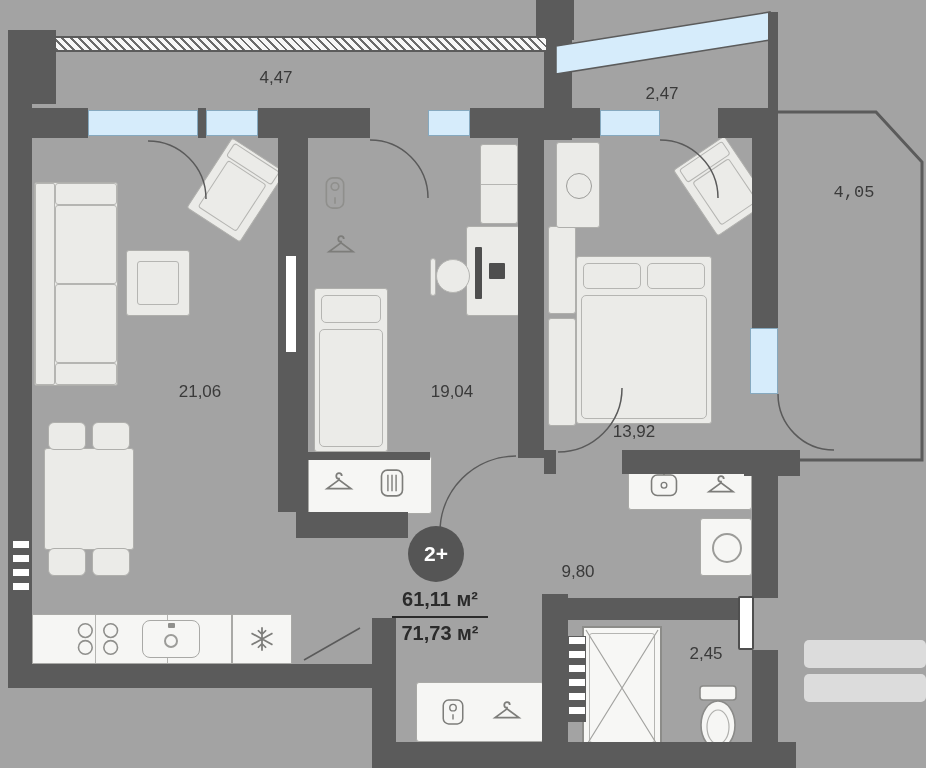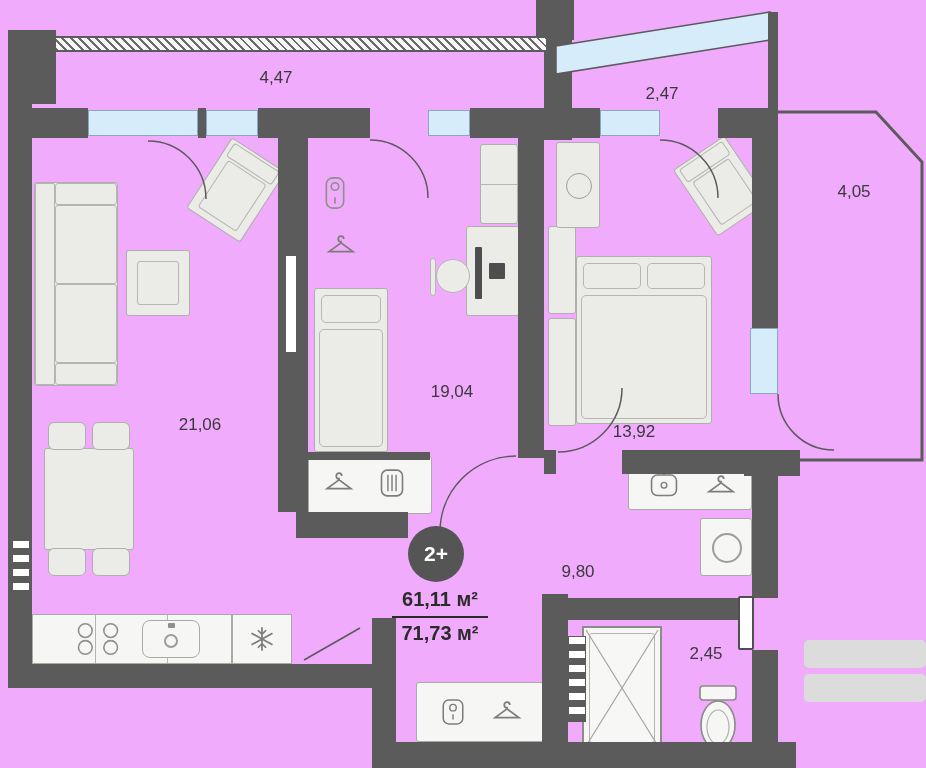--- a/index.html
+++ b/index.html
@@ -1,16 +1,16 @@
 <!DOCTYPE html>
 <html><head>
 <meta charset="utf-8">
 <style>
   html,body{margin:0;padding:0;background:#fff;}
-  .plan{position:relative;width:926px;height:768px;background:#f0abfc;overflow:hidden;
+  .plan{position:relative;width:926px;height:768px;background:#a3a3a3;overflow:hidden;
         font-family:"Liberation Sans",sans-serif;}
   .wall{position:absolute;background:#5b5b5b;}
   .win{position:absolute;background:#d6ecfb;border:1px solid #86a9bf;box-sizing:border-box;}
   .hatch{position:absolute;background:repeating-linear-gradient(45deg,#6a6a6a 0 2px,#f7f7f7 2px 6px);
          border-top:2px solid #5b5b5b;border-bottom:2px solid #5b5b5b;box-sizing:border-box;}
   .vent{position:absolute;background:repeating-linear-gradient(180deg,#ffffff 0 7px,#5b5b5b 7px 14px);
         border:1px solid #5b5b5b;box-sizing:border-box;}
   .furn{position:absolute;background:#ebebe8;border:1px solid #afafac;border-radius:3px;box-sizing:border-box;}
   .furnL{position:absolute;background:#f6f6f4;border:1px solid #a9a9a6;border-radius:3px;box-sizing:border-box;}
   .sub{position:absolute;border:1px solid #b5b5b2;border-radius:3px;box-sizing:border-box;background:transparent;}
@@ -198,22 +198,22 @@
     <path d="M370 140 A58 58 0 0 1 428 198" fill="none" stroke="#5a5a5a" stroke-width="1.5"></path>
     <path d="M660 140 A58 58 0 0 1 718 198" fill="none" stroke="#5a5a5a" stroke-width="1.5"></path>
     <path d="M778 394 A56 56 0 0 0 834 450" fill="none" stroke="#5a5a5a" stroke-width="1.5"></path>
     <path d="M516 456 A76 76 0 0 0 440 532" fill="none" stroke="#5a5a5a" stroke-width="1.5"></path>
     <path d="M558 452 A64 64 0 0 0 622 388" fill="none" stroke="#5a5a5a" stroke-width="1.5"></path>
     <path d="M304 660 L360 628" fill="none" stroke="#5a5a5a" stroke-width="1.5"></path>
   </svg>
 
   <div class="lbl" style="left:276px;top:78px;">4,47</div>
   <div class="lbl" style="left:662px;top:94px;">2,47</div>
-  <div class="lbl" style="left:854px;top:192px;">4,05</div>
-  <div class="lbl" style="left:200px;top:392px;margin-top:33px;">21,06</div>
+  <div class="lbl" style="left:854px;top:192px;font-family:Liberation Mono, monospace;">4,05</div>
+  <div class="lbl" style="left:200px;top:392px;">21,06</div>
   <div class="lbl" style="left:452px;top:392px;">19,04</div>
   <div class="lbl" style="left:634px;top:432px;">13,92</div>
   <div class="lbl" style="left:578px;top:572px;">9,80</div>
   <div class="lbl" style="left:706px;top:654px;">2,45</div>
 
   <div class="badge" style="left:408px;top:526px;width:56px;height:56px;">2+</div>
   <div class="area-txt" style="left:385px;top:588px;">61,11 м²</div>
   <div style="position:absolute;left:392px;top:616px;width:96px;height:2px;background:#2b2b2b;"></div>
   <div class="area-txt" style="left:385px;top:622px;">71,73 м²</div>
 

